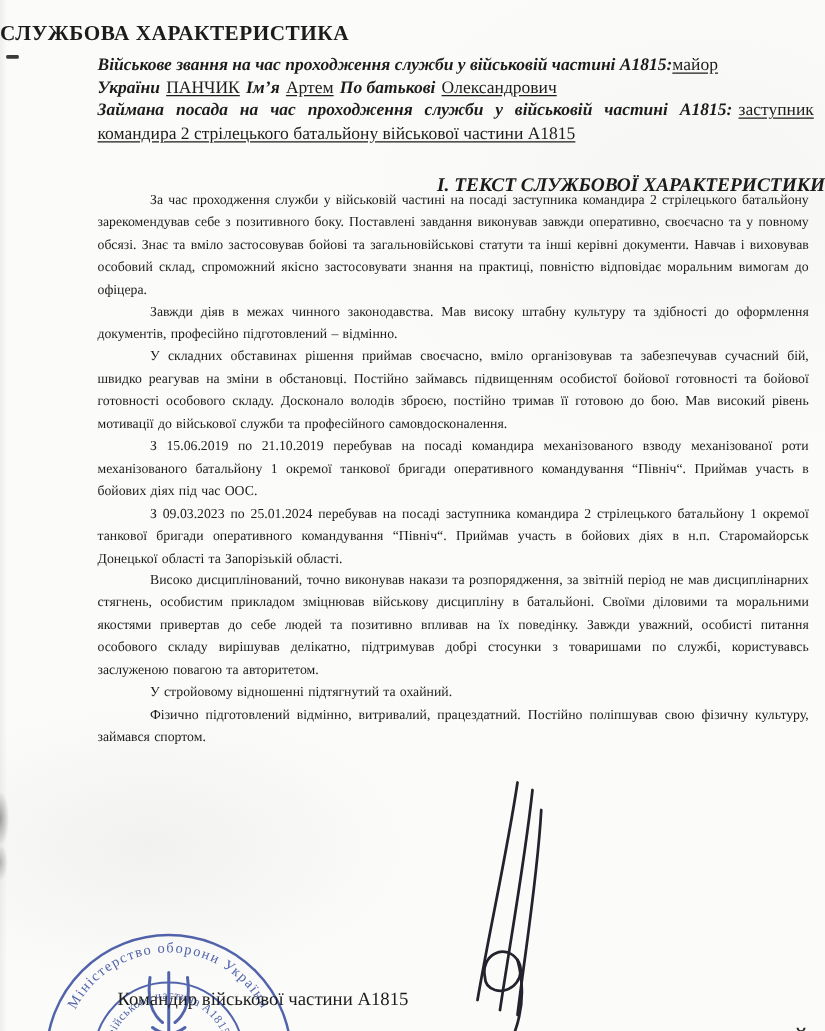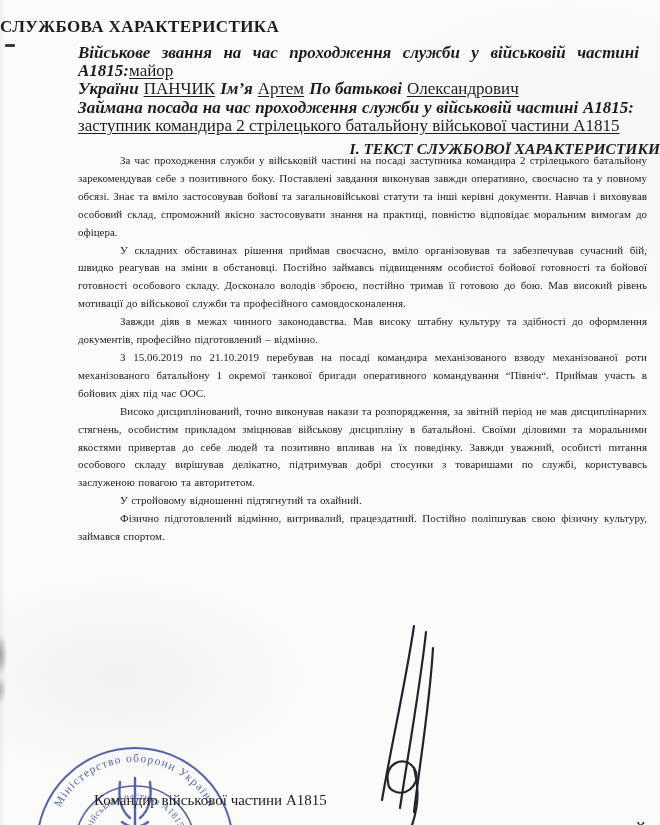--- a/index.html
+++ b/index.html
@@ -14,22 +14,22 @@
     background:
       radial-gradient(ellipse 300px 160px at 18% 82%, rgba(60,60,70,0.05), rgba(0,0,0,0) 70%),
       radial-gradient(ellipse 400px 300px at 85% 20%, rgba(80,80,80,0.03), rgba(0,0,0,0) 70%),
       linear-gradient(90deg, rgba(0,0,0,0.05) 0px, rgba(0,0,0,0) 6px);
   }
   .doc-title{
     position:absolute;top:6px;left:0;right:0;z-index:2;
     text-align:left;font-weight:bold;font-size:17px;letter-spacing:0.4px;
   }
   .header-block{
-    position:absolute;top:44px;left:78px;right:21px;z-index:2;
-    font-size:17px;line-height:18.2px;text-align:justify;
+    position:absolute;top:44px;left:78px;right:9px;z-index:2;
+    font-size:14px;line-height:18.2px;text-align:justify;
     font-weight:bold;font-style:italic;
   }
   .hdr-line{margin:0;}
   .hdr-value{
     font-weight:normal;font-style:normal;
     text-decoration:underline;text-underline-offset:2px;
   }
   .sep{display:inline-block;width:5px;}
   .section-heading{
     position:absolute;top:127px;left:0;right:0;z-index:2;
@@ -84,23 +84,24 @@
 <div class="header-block">
   <p class="hdr-line"><span>Військове звання на час проходження служби у військовій частині А1815:</span><span class="hdr-value">майор</span></p>
   <p class="hdr-line"><span>України</span><span class="sep"></span><span class="hdr-value">ПАНЧИК</span><span class="sep"></span><span>Ім’я</span><span class="sep"></span><span class="hdr-value">Артем</span><span class="sep"></span><span>По батькові</span><span class="sep"></span><span class="hdr-value">Олександрович</span></p>
   <p class="hdr-line"><span>Займана посада на час проходження служби у військовій частині А1815:</span><span class="sep"></span><span class="hdr-value">заступник командира 2 стрілецького батальйону військової частини А1815</span></p>
 </div>
 
 <h2 class="section-heading">І. ТЕКСТ СЛУЖБОВОЇ ХАРАКТЕРИСТИКИ</h2>
 
 <div class="body-text">
   <p>За час проходження служби у військовій частині на посаді заступника командира 2 стрілецького батальйону зарекомендував себе з позитивного боку. Поставлені завдання виконував завжди оперативно, своєчасно та у повному обсязі. Знає та вміло застосовував бойові та загальновійськові статути та інші керівні документи. Навчав і виховував особовий склад, спроможний якісно застосовувати знання на практиці, повністю відповідає моральним вимогам до офіцера.</p>
+  <p>Завжди діяв в межах чинного законодавства. Мав високу штабну культуру та здібності до оформлення документів, професійно підготовлений – відмінно.</p>
   <p>У складних обставинах рішення приймав своєчасно, вміло організовував та забезпечував сучасний бій, швидко реагував на зміни в обстановці. Постійно займавсь підвищенням особистої бойової готовності та бойової готовності особового складу. Досконало володів зброєю, постійно тримав її готовою до бою. Мав високий рівень мотивації до військової служби та професійного самовдосконалення.</p>
-  <p>Завжди діяв в межах чинного законодавства. Мав високу штабну культуру та здібності до оформлення документів, професійно підготовлений – відмінно.</p>
   <p>З 15.06.2019 по 21.10.2019 перебував на посаді командира механізованого взводу механізованої роти механізованого батальйону 1 окремої танкової бригади оперативного командування “Північ“. Приймав участь в бойових діях під час ООС.</p>
+  <p>З 09.03.2023 по 25.01.2024 перебував на посаді заступника командира 2 стрілецького батальйону 1 окремої танкової бригади оперативного командування “Північ“. Приймав участь в бойових діях в н.п. Старомайорськ Донецької області та Запорізькій області.</p>
   <p>Високо дисциплінований, точно виконував накази та розпорядження, за звітній період не мав дисциплінарних стягнень, особистим прикладом зміцнював військову дисципліну в батальйоні. Своїми діловими та моральними якостями привертав до себе людей та позитивно впливав на їх поведінку. Завжди уважний, особисті питання особового складу вирішував делікатно, підтримував добрі стосунки з товаришами по службі, користувавсь заслуженою повагою та авторитетом.</p>
   <p>У стройовому відношенні підтягнутий та охайний.</p>
   <p>Фізично підготовлений відмінно, витривалий, працездатний. Постійно поліпшував свою фізичну культуру, займався спортом.</p>
 </div>
 
 <svg class="stamp" viewBox="0 0 220 89" xmlns="http://www.w3.org/2000/svg">
   <defs>
     <path id="arcOuter" d="M 28.9,145.5 A 84,84 0 1 1 181.1,145.5" fill="none"></path>
     <path id="arcInner" d="M 58.7,118.2 A 47,47 0 1 1 151.3,118.2" fill="none"></path>
   </defs>

